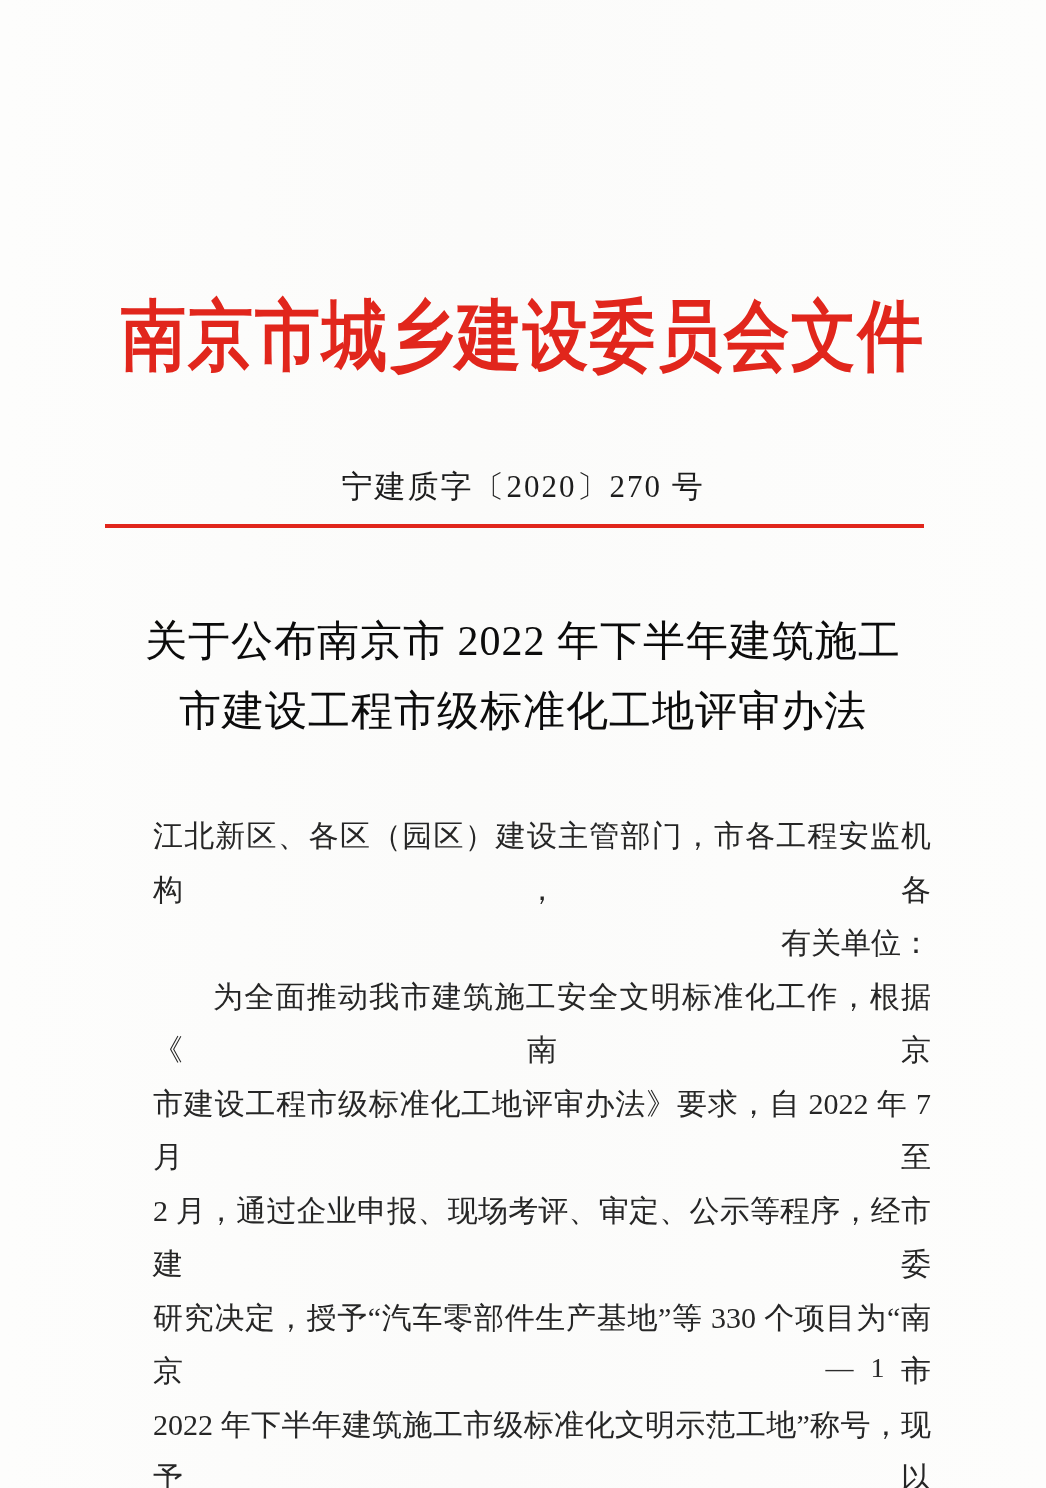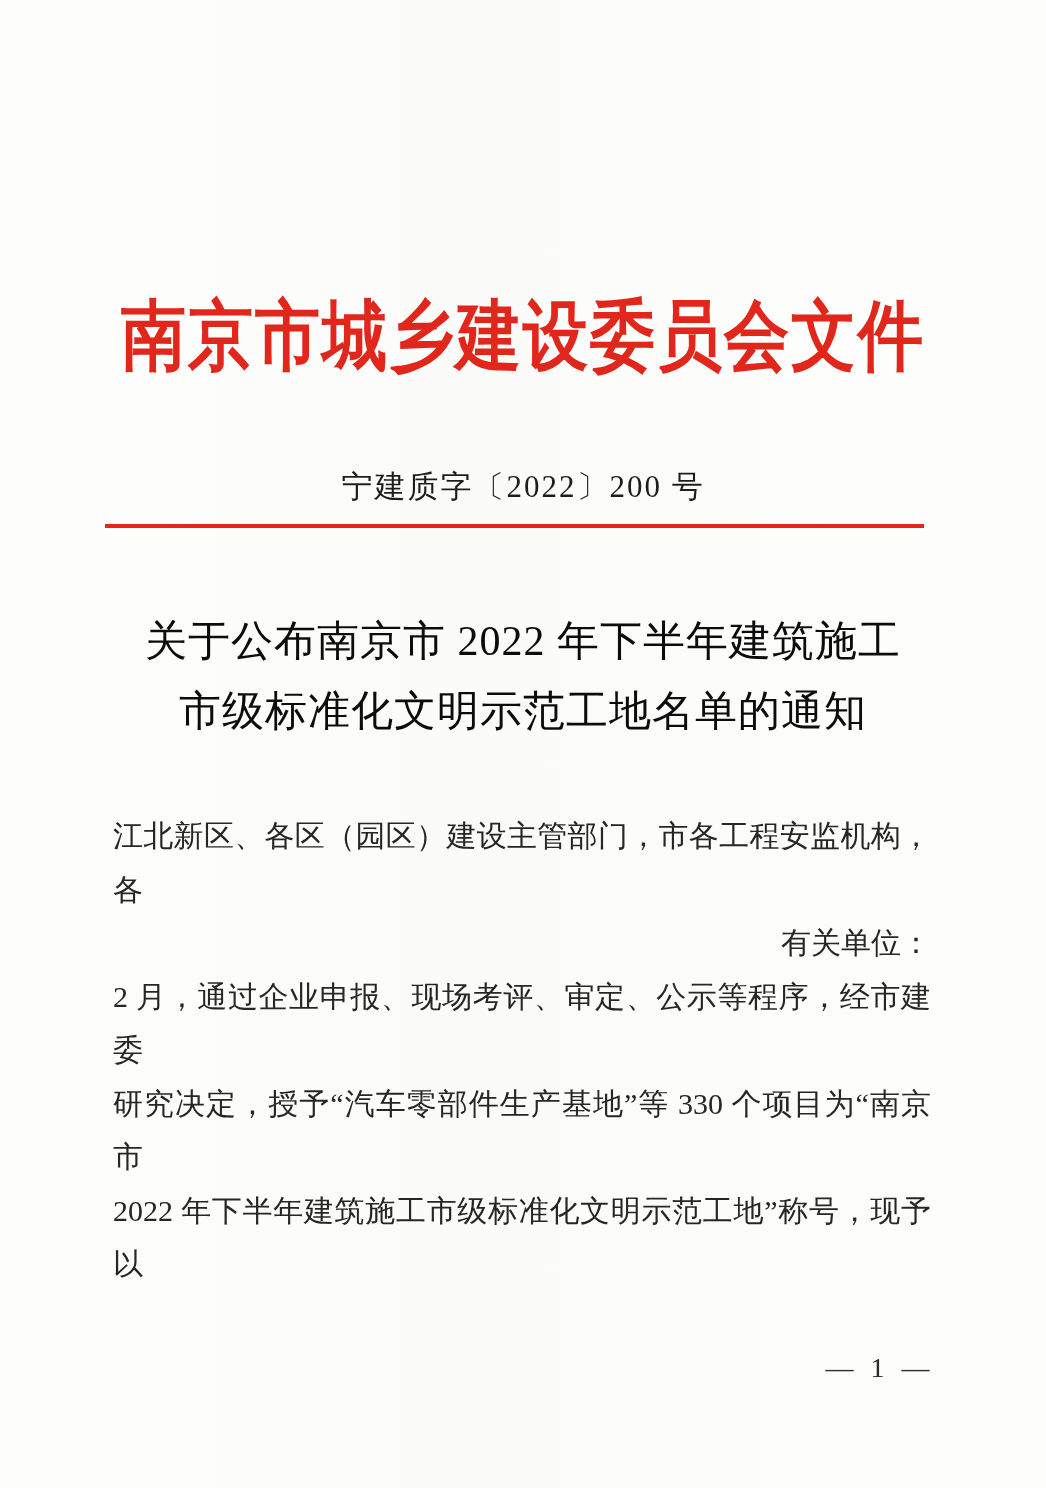--- a/index.html
+++ b/index.html
@@ -62,20 +62,21 @@
     width: 818px;
     font-size: 30px;
     line-height: 53.5px;
     color: #262626;
   }
   .line { white-space: nowrap; text-align: right; }
   .line.just {
     white-space: normal;
     text-align: justify;
     text-align-last: justify;
+    margin-left: 40px;
   }
   .line.indent { text-indent: 2em; }
   .page-number {
     position: absolute;
     top: 1352px;
     left: 818px;
     width: 124px;
     text-align: center;
     font-size: 28px;
     color: #2c2c2c;
@@ -83,32 +84,34 @@
     white-space: nowrap;
   }
 </style>
 </head>
 <body>
 
 <div class="page">
 
   <div class="red-header">南京市城乡建设委员会文件</div>
 
-  <div class="doc-number">宁建质字〔2022〕200 号</div>
+  <div class="doc-number">宁建质字〔2020〕270 号</div>
 
   <div class="red-line"></div>
 
   <div class="doc-title">
     <div>关于公布南京市 2022 年下半年建筑施工</div>
-    <div>市级标准化文明示范工地名单的通知</div>
+    <div>市建设工程市级标准化工地评审办法</div>
   </div>
 
   <div class="body-text">
     <div class="line just">江北新区、各区（园区）建设主管部门，市各工程安监机构，各</div>
     <div class="line">有关单位：</div>
+    <div class="line just indent">为全面推动我市建筑施工安全文明标准化工作，根据《南京</div>
+    <div class="line just">市建设工程市级标准化工地评审办法》要求，自 2022 年 7 月至</div>
     <div class="line just">2 月，通过企业申报、现场考评、审定、公示等程序，经市建委</div>
     <div class="line just">研究决定，授予“汽车零部件生产基地”等 330 个项目为“南京市</div>
     <div class="line just">2022 年下半年建筑施工市级标准化文明示范工地”称号，现予以</div>
 
   </div>
 
   <div class="page-number">— 1 —</div>
 
 </div>
 

